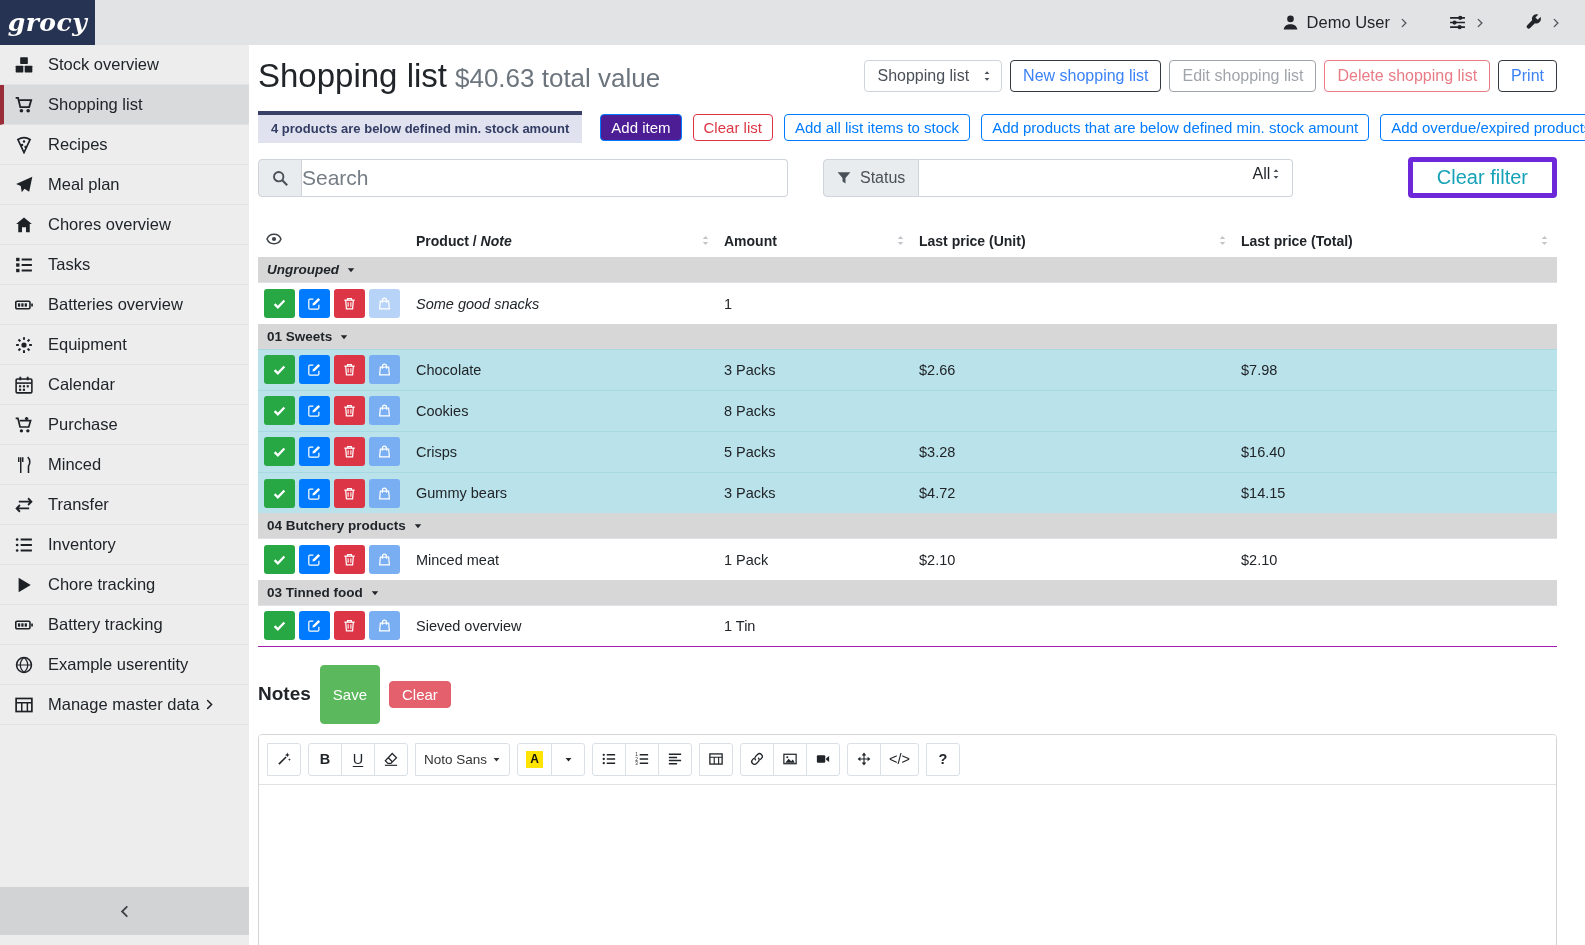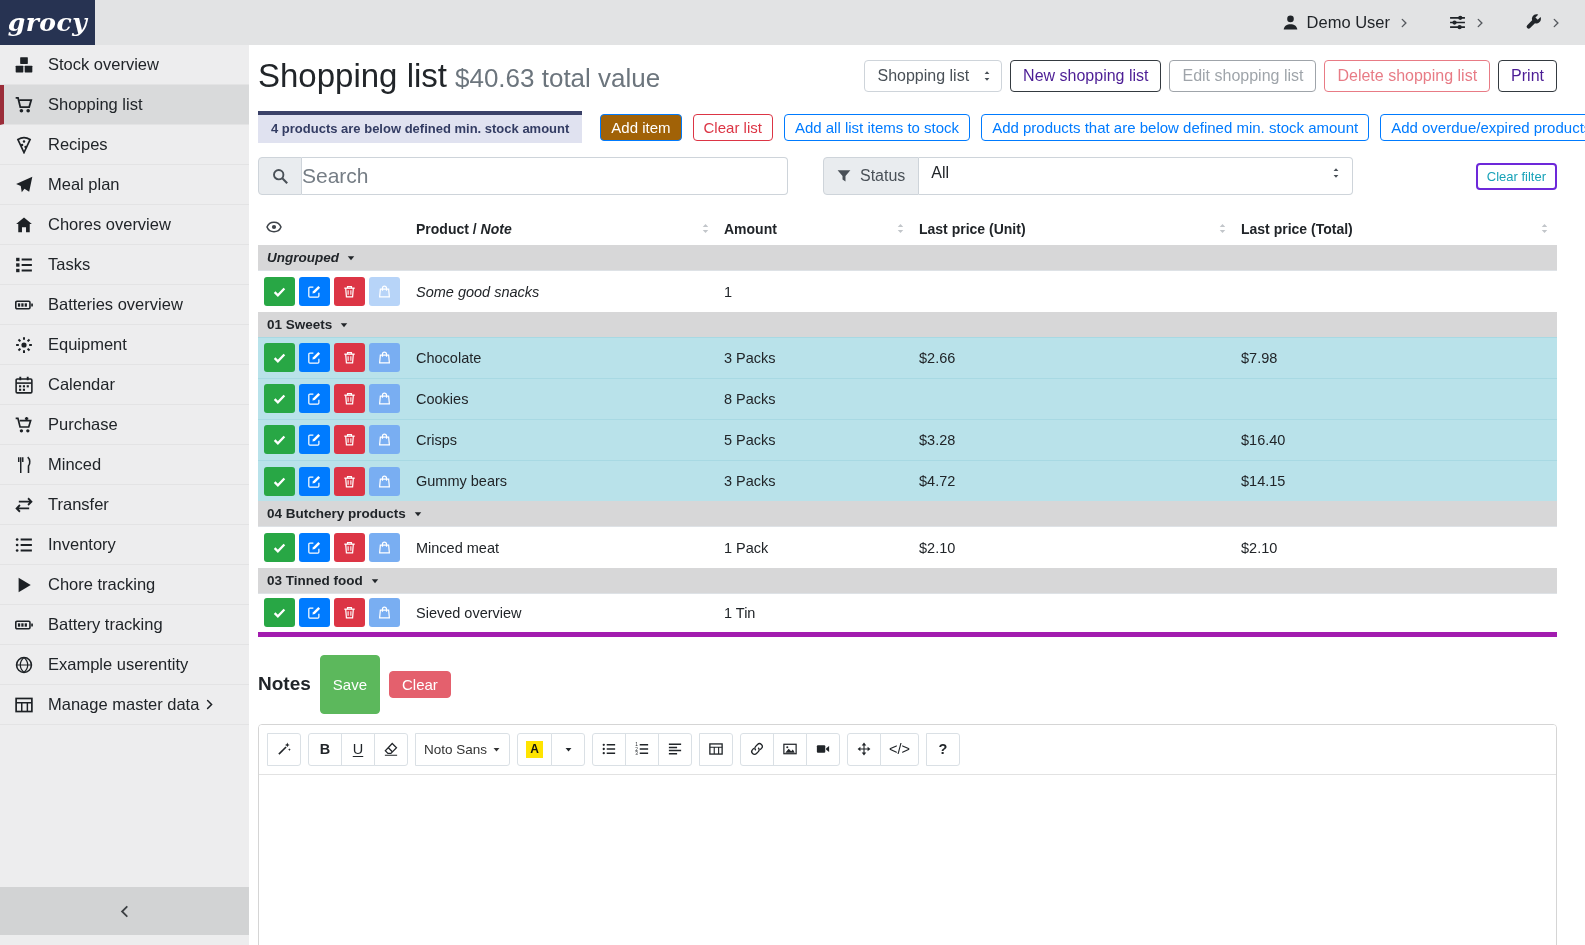--- a/index.html
+++ b/index.html
@@ -34,52 +34,52 @@
   
   .main{position:fixed;top:45px;left:249px;right:0;bottom:0;background:#fff;padding:10px 28px 0 9px;overflow:hidden}
 
   .page-header{display:flex;align-items:center}
   .page-title{font-size:33px;font-weight:400;line-height:1.25;white-space:nowrap}
   .page-subtitle{font-size:26px;color:#6c757d;margin-left:8px;font-weight:400}
   .header-actions{margin-left:auto;display:flex;align-items:center;gap:8px}
 
   .btn{display:inline-flex;align-items:center;justify-content:center;background:#fff;border:1px solid transparent;
     border-radius:4px;font-size:16px;padding:6px 12px;cursor:pointer;white-space:nowrap}
-  .btn-outline-dark{border-color:#343a40;color:#4c1d95}
+  .btn-outline-dark{border-color:#343a40;color:#3b82f6}
   .btn-outline-secondary{border-color:#6c757d;color:#6c757d}
   .btn-outline-danger{border-color:#dc3545;color:#dc3545}
   .btn-outline-primary{border-color:#007bff;color:#007bff}
-  .btn-primary{background:#a16207;border-color:#007bff;color:#fff}
+  .btn-primary{background:#4c1d95;border-color:#007bff;color:#fff}
   .dis{opacity:.65;cursor:default}
   .select{display:inline-flex;align-items:center;gap:12px;background:#fff;border:1px solid #ced4da;border-radius:4px;
     padding:6px 8px 6px 12px;font-size:16px;cursor:pointer;color:#495057}
   .updown{color:#495057}
 
   
   .action-row{display:flex;align-items:center;gap:11px;margin-top:15px}
   .min-chip{background:#e0e2f0;border-top:4px solid #3a4168;color:#333c63;font-size:13px;font-weight:700;
     padding:6px 13px 7px;cursor:pointer;margin-right:7px;white-space:nowrap}
   .btn-sm2{font-size:15px;padding:4px 10px}
 
   
   .filter-row{display:flex;align-items:center;margin-top:14px}
   .input-group{display:flex;height:38px;align-items:stretch}
   .ig-prepend{display:flex;align-items:center;gap:9px;background:#e9ecef;border:1px solid #ced4da;
     border-radius:4px 0 0 4px;padding:0 13px;color:#495057;font-size:16px}
   .search-input{width:486px;border:1px solid #ced4da;border-left:0;border-radius:0 4px 4px 0;padding:0 0;
     font-size:21px;color:#495057;outline:none;background:#fff;font-family:inherit}
   .search-input::placeholder{color:#757d85}
   .status-group{margin-left:35px}
-  .status-select{display:flex;align-items:center;justify-content:space-between;width:434px;background:#fff;
+  .status-select{display:flex;align-items:center;justify-content:flex-end;width:374px;background:#fff;
     border:1px solid #ced4da;border-left:0;border-radius:0 4px 4px 0;padding:0 10px 7px 12px;font-size:16px;
     color:#212529;cursor:pointer}
-  .btn-clear-filter{margin-left:auto;border:2px solid #6d28d9;color:#17a2b8;font-size:13px;padding:4px 9px}
+  .btn-clear-filter{margin-left:auto;border:5px solid #6d28d9;color:#17a2b8;font-size:20px;padding:4px 24px}
 
   
-  .sl-table{width:100%;border-collapse:collapse;margin-top:19px;border-bottom:5px solid #a21caf}
+  .sl-table{width:100%;border-collapse:collapse;margin-top:28px;border-bottom:1px solid #a21caf}
   .sl-table thead th{text-align:left;font-size:14px;font-weight:700;padding:5px 6px 7px;vertical-align:middle}
   .sl-table thead th:first-child{padding-left:8px}
   .th-inner{display:flex;align-items:center;justify-content:space-between;gap:6px}
   .sort-icon{color:#c2c6ca}
   .eye{color:#3e4349;cursor:pointer}
   .group-row td{background:#d7d7d8;padding:5px 9px;font-size:13.5px;font-weight:700;cursor:pointer}
   .group-name.it{font-style:italic}
   .group-caret{margin-left:7px;color:#212529;vertical-align:-1px}
   .item-row td{border-top:1px solid #dee2e6;padding:0 6px;height:41px;font-size:14.5px;vertical-align:middle;background:#fff}
   .item-row.hl td{background:#b9e2ea;border-top-color:#a8d9e3}

